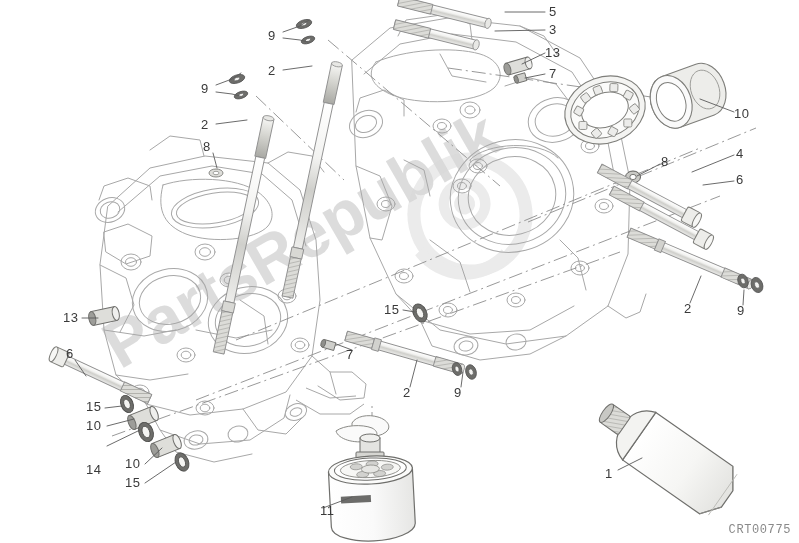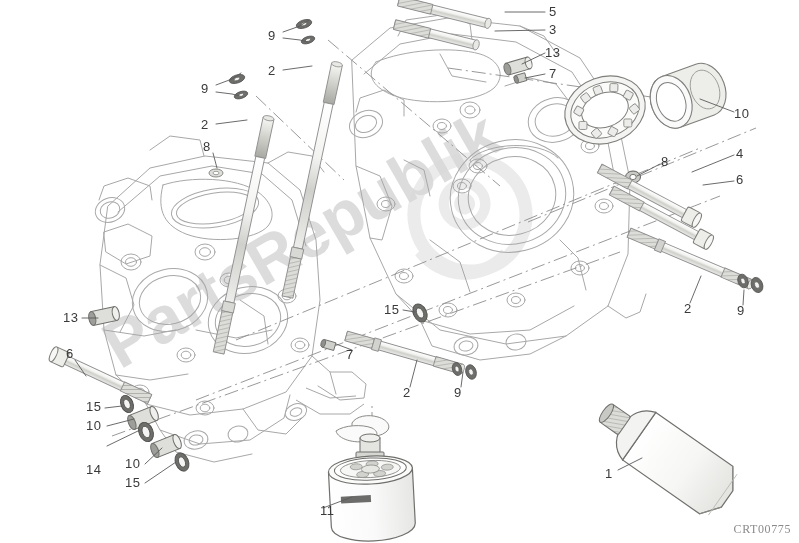--- a/index.html
+++ b/index.html
@@ -30,21 +30,21 @@
     font-size: 13px;
     color: #3a3a3a;
     line-height: 1;
     white-space: nowrap;
     letter-spacing: 0.5px;
   }
   #drawing-code {
     position: absolute;
     right: 8px;
     bottom: 6px;
-    font-family: Liberation Serif, serif;
+    font-family: Liberation Mono, monospace;
     font-size: 12px;
     color: #8a8a8a;
     letter-spacing: 0.6px;
   }
   .wm-text {
     font-family: "Liberation Sans", sans-serif;
     font-weight: bold;
     font-size: 66px;
     fill: #c9c9c9;
     opacity: 0.85;

